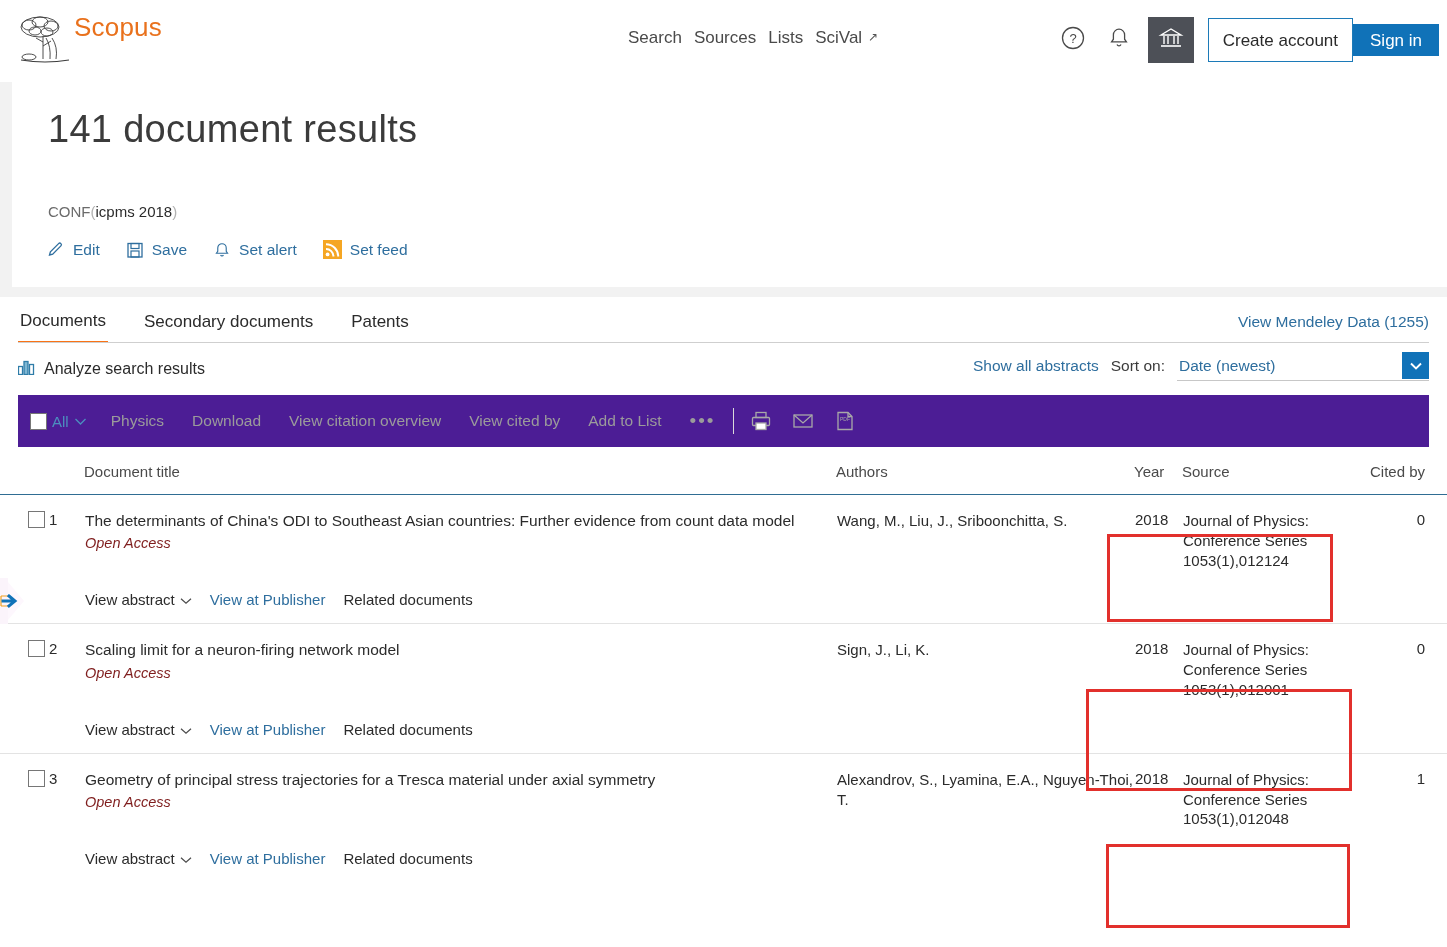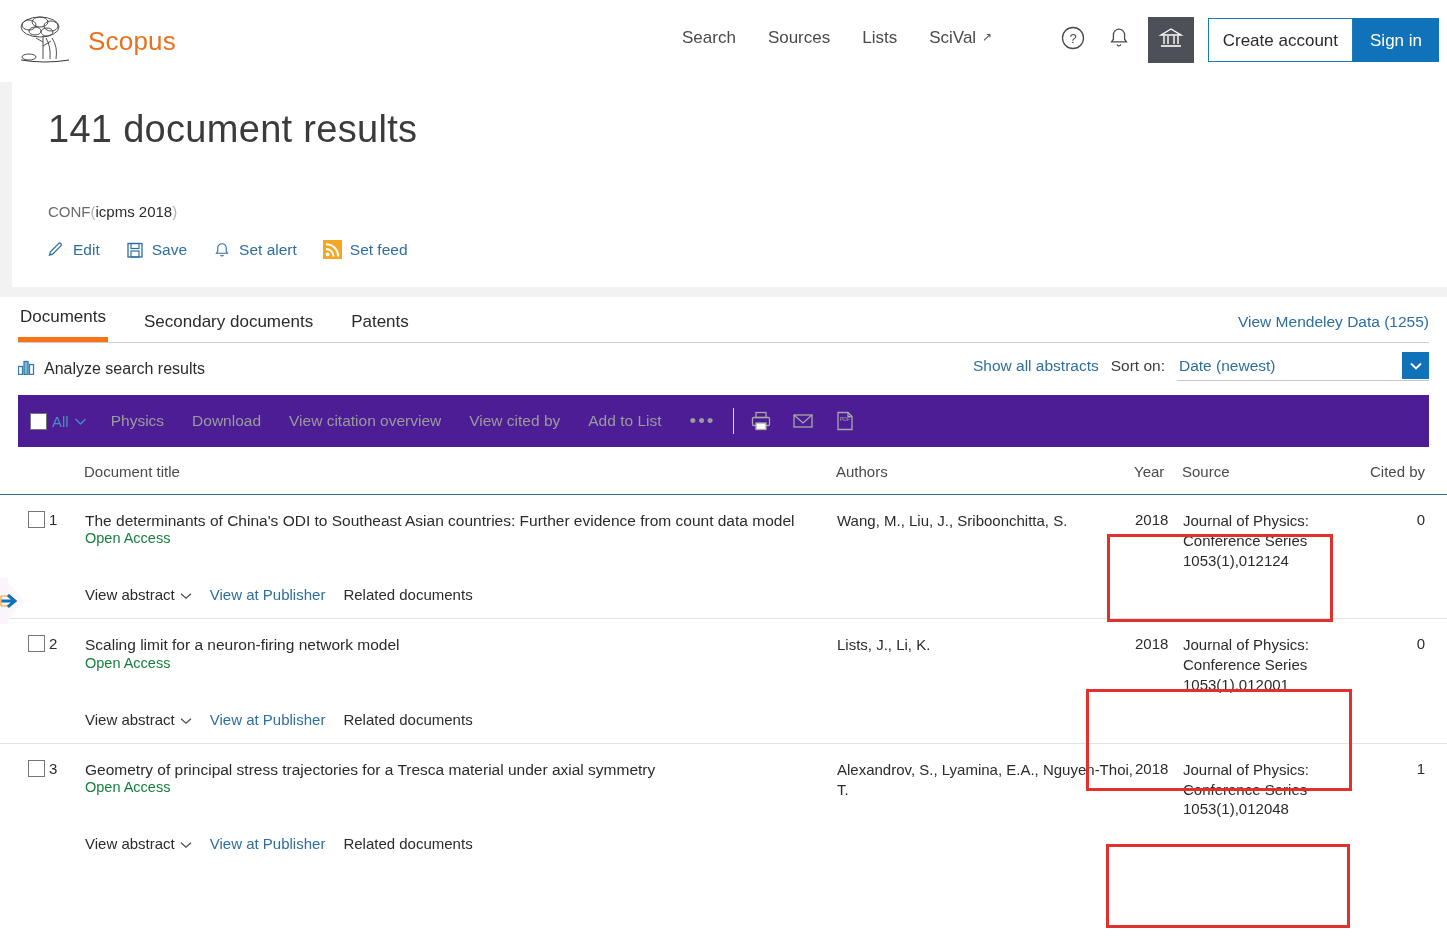--- a/index.html
+++ b/index.html
@@ -16,34 +16,34 @@
 
   
   .topbar {
     background: #fff;
     height: 82px;
     display: flex;
     align-items: center;
     padding: 0 12px 0 12px;
     position: relative;
   }
-  .brand { display: flex; align-items: center; gap: 14px; margin-left: 4px; }
+  .brand { display: flex; margin-left: 4px; }
   .brand-logo { width: 58px; height: 58px; }
   .brand-name {
     color: #e9711c;
     font-size: 26px;
     letter-spacing: .2px;
   }
 
   .mainnav {
     position: absolute;
-    left: 682px;
+    left: 628px;
     top: 28px;
     display: flex;
-    gap: 32px;
+    gap: 12px;
     align-items: center;
   }
   .mainnav a {
     color: #4a4a4a;
     font-size: 17px;
     text-decoration: none;
     white-space: nowrap;
   }
   .extlink { position: relative; padding-right: 16px; text-align: center; }
   .extlink .arrow-ne {
@@ -84,21 +84,21 @@
     display: flex; align-items: center;
     cursor: pointer;
   }
   .btn-solid {
     background: #1072b8;
     color: #fff;
     font-size: 17px;
     border: 1px solid #1072b8;
     padding: 9px 16px;
     line-height: 1;
-    height: 44px;
+    height: 32px;
     display: flex; align-items: center;
     cursor: pointer;
   }
 
   
   .headcard {
     background: #fff;
     padding: 14px 0 28px 0;
     margin-left: 12px;
   }
@@ -148,21 +148,21 @@
     height: 46px;
   }
   .tab {
     font-size: 17px;
     color: #2b2b2b;
     padding: 0 2px 10px 2px;
     margin-right: 34px;
     cursor: pointer;
   }
   .tab.active {
-    border-bottom: 5px solid #f97316;
+    border-bottom: 1px solid #f97316;
   }
   .mendeley {
     position: absolute;
     right: 0;
     bottom: 11px;
     color: #2e6e9e;
     font-size: 15.5px;
     cursor: pointer;
   }
 
@@ -250,21 +250,21 @@
   .results td {
     vertical-align: top;
     padding-top: 16px;
     font-size: 15px;
     color: #2b2b2b;
     border-bottom: 1px solid #e3e3e3;
   }
   .results tr.rowlast td { border-bottom: none; }
   .rownum { color: #3b3b3b; font-size: 15px; }
   .doctitle { color: #2b2b2b; font-size: 15.5px; line-height: 1.25; }
-  .oa { color: #15803d; font-size: 14.5px; }
+  .oa { font-style: italic; color: #7f1d1d; font-size: 14.5px; margin-top: 5px; }
   .rowlinks {
     margin-top: 40px;
     padding-bottom: 14px;
     display: flex; align-items: center; gap: 18px;
     font-size: 15px;
   }
   .rowlinks .rl { color: #2b2b2b; cursor: pointer; display: flex; align-items: center; gap: 5px; }
   .rowlinks .rl.blue { color: #2e6e9e; }
   .authors { color: #2b2b2b; line-height: 1.32; font-size: 15px; }
   .year { color: #2b2b2b; font-size: 15px; }
@@ -551,21 +551,21 @@
               <span>
                 <svg width="12" height="8" viewBox="0 0 12 8">
                     <path d="M1 1.8 L6 6.2 L11 1.8" fill="none" stroke="#4a4a4a" stroke-width="1.2"></path>
                   </svg>
               </span>
             </span>
             <span class="rl blue">View at Publisher</span>
             <span class="rl">Related documents</span>
           </div>
         </td>
-        <td class="authors">Lists, J., Li, K.</td>
+        <td class="authors">Sign, J., Li, K.</td>
         <td class="year">2018</td>
         <td class="source">
           <div>Journal of Physics:</div>
           <div>Conference Series</div>
           <div>1053(1),012001</div>
         </td>
         <td class="citedby">0</td>
       </tr>
 
       <tr class="rowlast">

